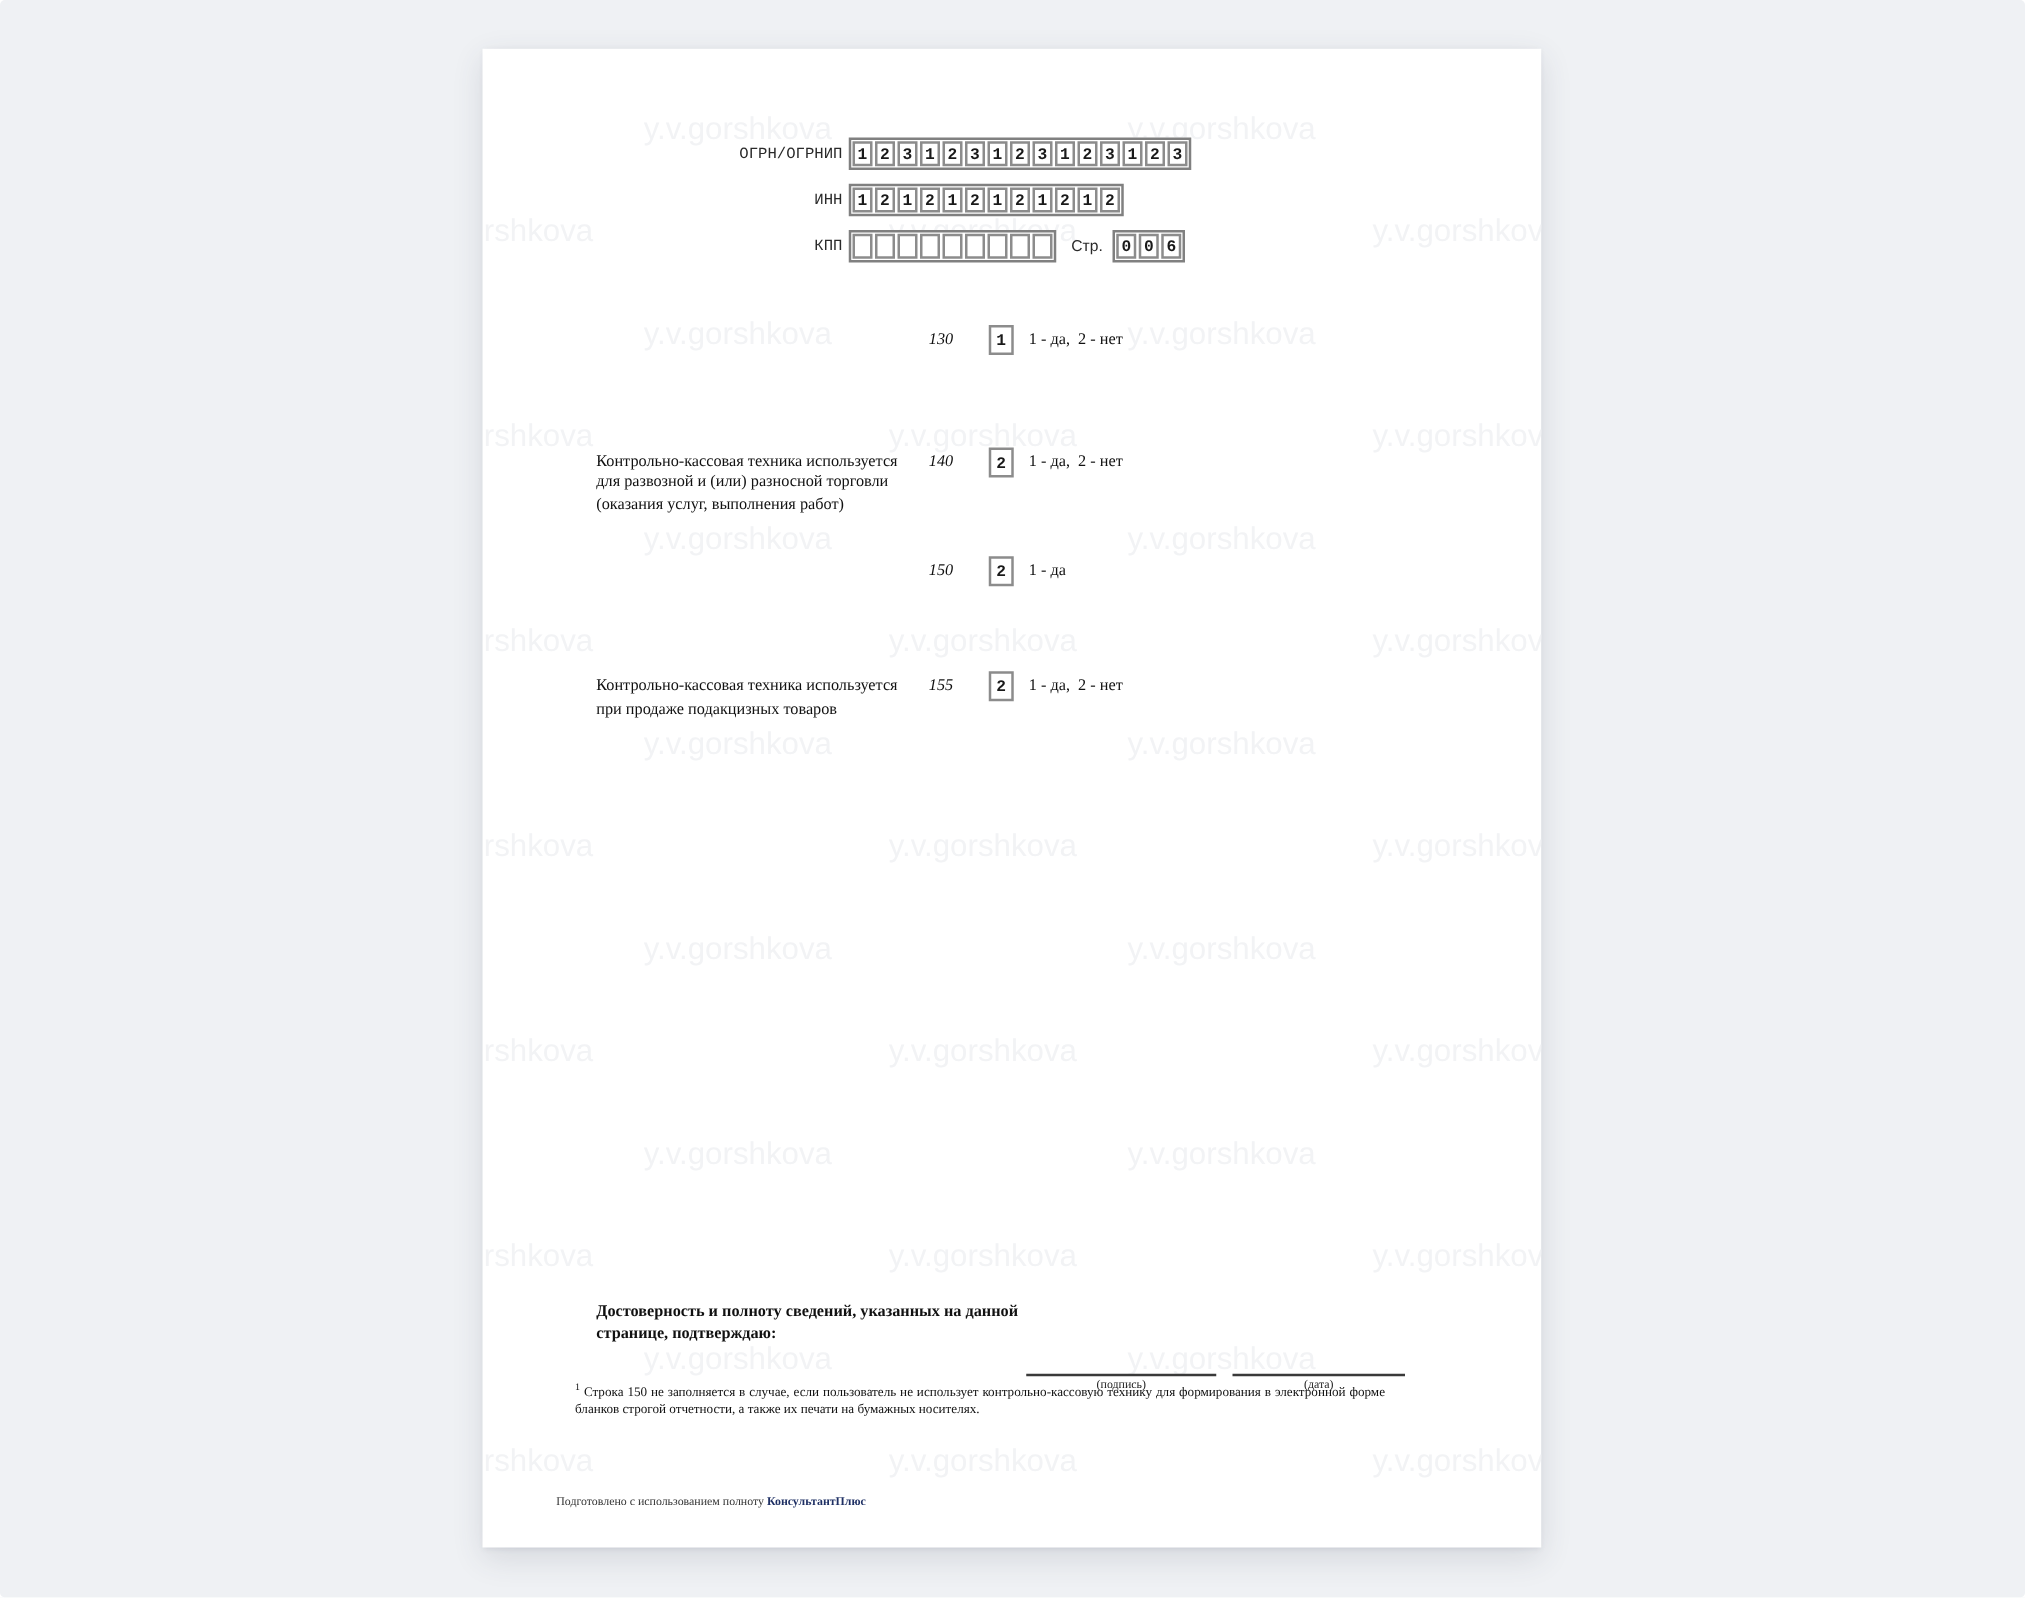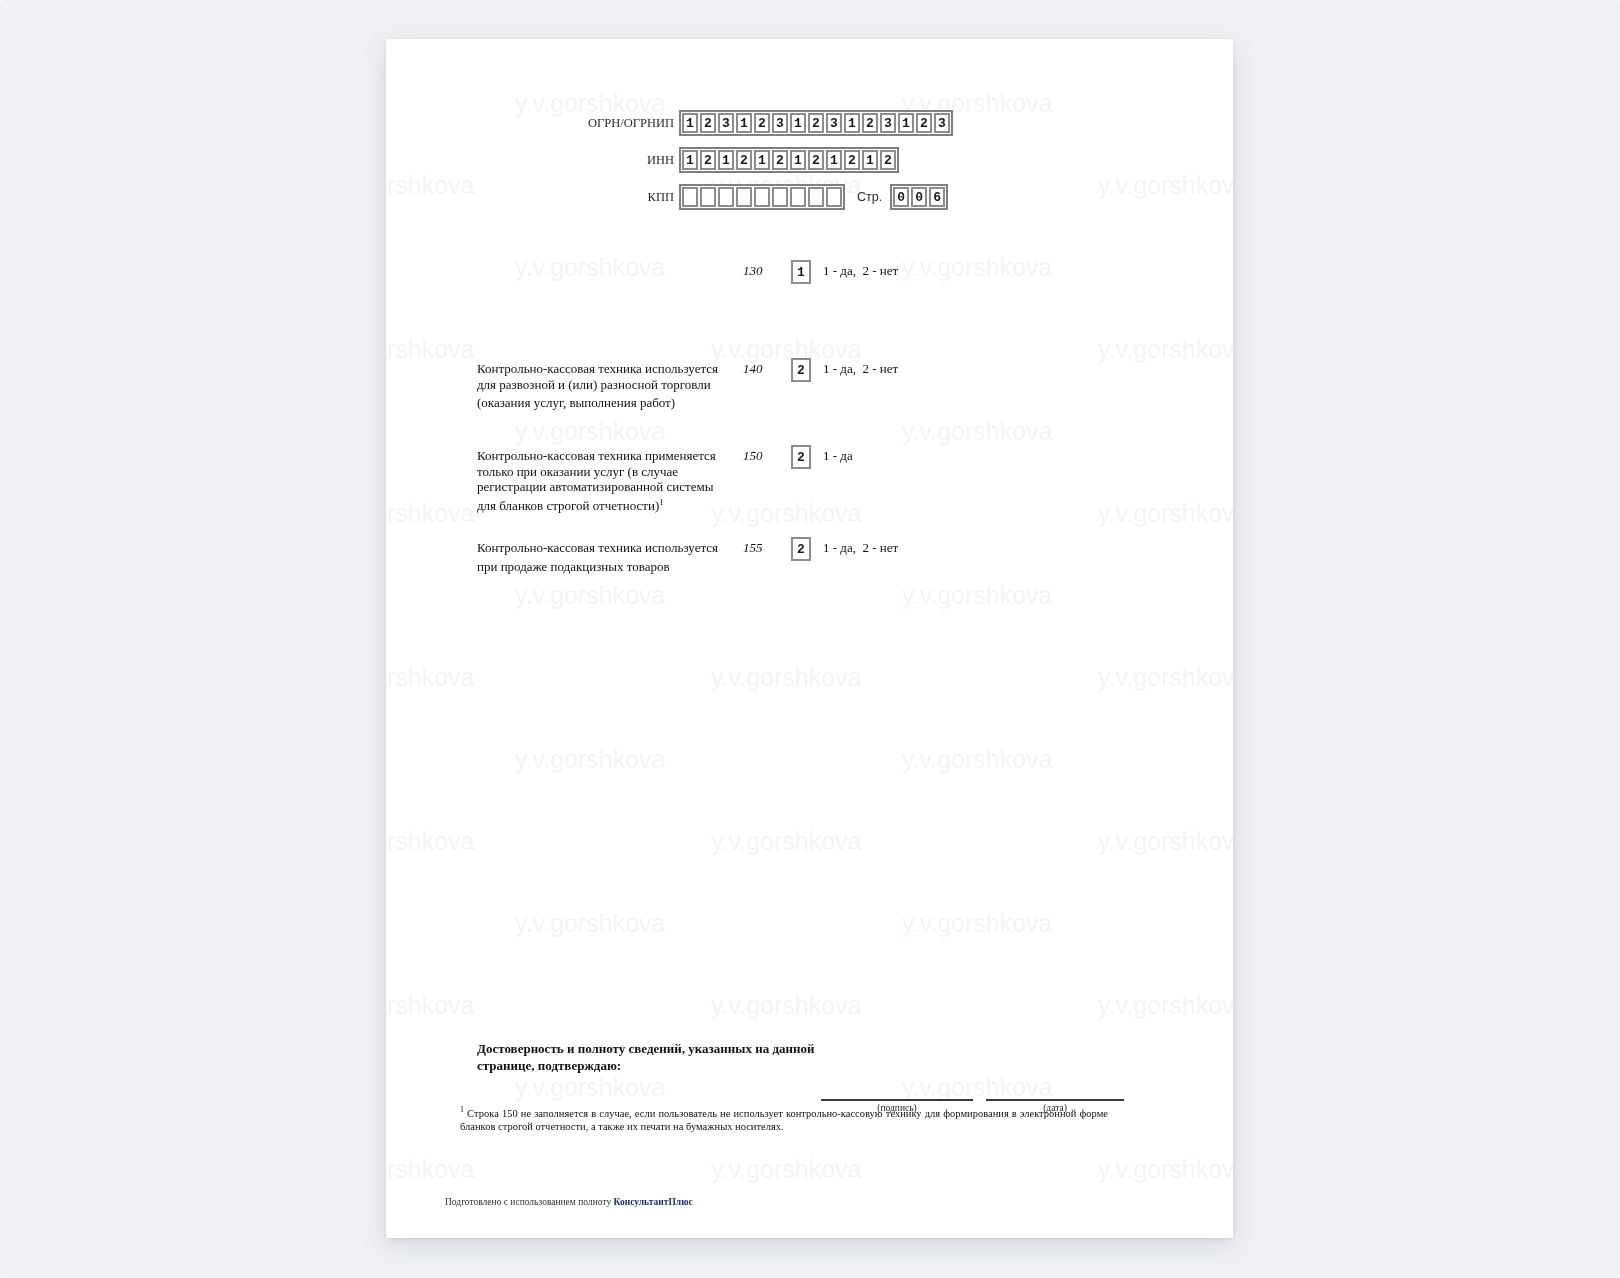--- a/index.html
+++ b/index.html
@@ -5,21 +5,21 @@
   html,body{margin:0;padding:0;background:#ffffff;}
   .canvas{position:relative;width:1620px;height:1278px;background:#eff1f4;border-radius:4px;overflow:hidden;font-family:"Liberation Serif",serif;}
   .doc-page{position:absolute;left:386px;top:39px;width:847px;height:1199px;background:#ffffff;
             box-shadow:0 8px 24px rgba(55,65,85,.14),0 1px 4px rgba(55,65,85,.10);overflow:hidden;}
   
   .wm-layer{position:absolute;inset:0;pointer-events:none;}
   .wm{position:absolute;font-family:"Liberation Sans",sans-serif;font-size:25px;color:#f2f3f5;white-space:nowrap;}
   
   .id-row{position:absolute;left:4px;display:flex;align-items:center;}
   .id-label{width:289px;text-align:right;padding-right:5px;box-sizing:border-box;
-            font-family:Liberation Serif, serif;font-size:12.5px;color:#2a2a2a;}
+            font-family:Liberation Mono, monospace;font-size:12.5px;color:#2a2a2a;}
   .cell-group{display:inline-flex;gap:2px;border:2px solid #808080;padding:1px;background:#fff;}
   .cell{width:12px;height:16px;border:2px solid #8c8c8c;background:#fff;
         font-family:"Liberation Mono",monospace;font-size:13px;font-weight:700;color:#1a1a1a;
         display:flex;align-items:center;justify-content:center;}
   .page-label{font-family:"Liberation Sans",sans-serif;font-size:12.5px;color:#2a2a2a;margin-left:12px;margin-right:8px;}
   
   .question{position:absolute;left:91px;width:480px;height:72px;font-size:13px;color:#111;}
   .q-text{position:absolute;left:0;top:0;width:250px;line-height:15.5px;}
   .q-text sup{font-size:8.5px;}
   .q-code{position:absolute;left:266px;top:0;font-style:italic;}
@@ -148,21 +148,20 @@
       <div class="q-box">1</div>
       <div class="q-options">1 - да,  2 - нет</div>
     </div>
     <div class="question" style="top:322px">
       <div class="q-text"><span>Контрольно-кассовая техника используется для развозной и (или) разносной торговли (оказания услуг, выполнения работ)</span><sup></sup></div>
       <div class="q-code">140</div>
       <div class="q-box">2</div>
       <div class="q-options">1 - да,  2 - нет</div>
     </div>
     <div class="question" style="top:409px">
-      <div class="q-text"><span>Контрольно-кассовая техника применяется только при оказании услуг (в случае регистрации автоматизированной системы для бланков строгой отчетности)</span><sup>1</sup></div>
       <div class="q-code">150</div>
       <div class="q-box">2</div>
       <div class="q-options">1 - да</div>
     </div>
     <div class="question" style="top:501px">
       <div class="q-text"><span>Контрольно-кассовая техника используется при продаже подакцизных товаров</span><sup></sup></div>
       <div class="q-code">155</div>
       <div class="q-box">2</div>
       <div class="q-options">1 - да,  2 - нет</div>
     </div>

